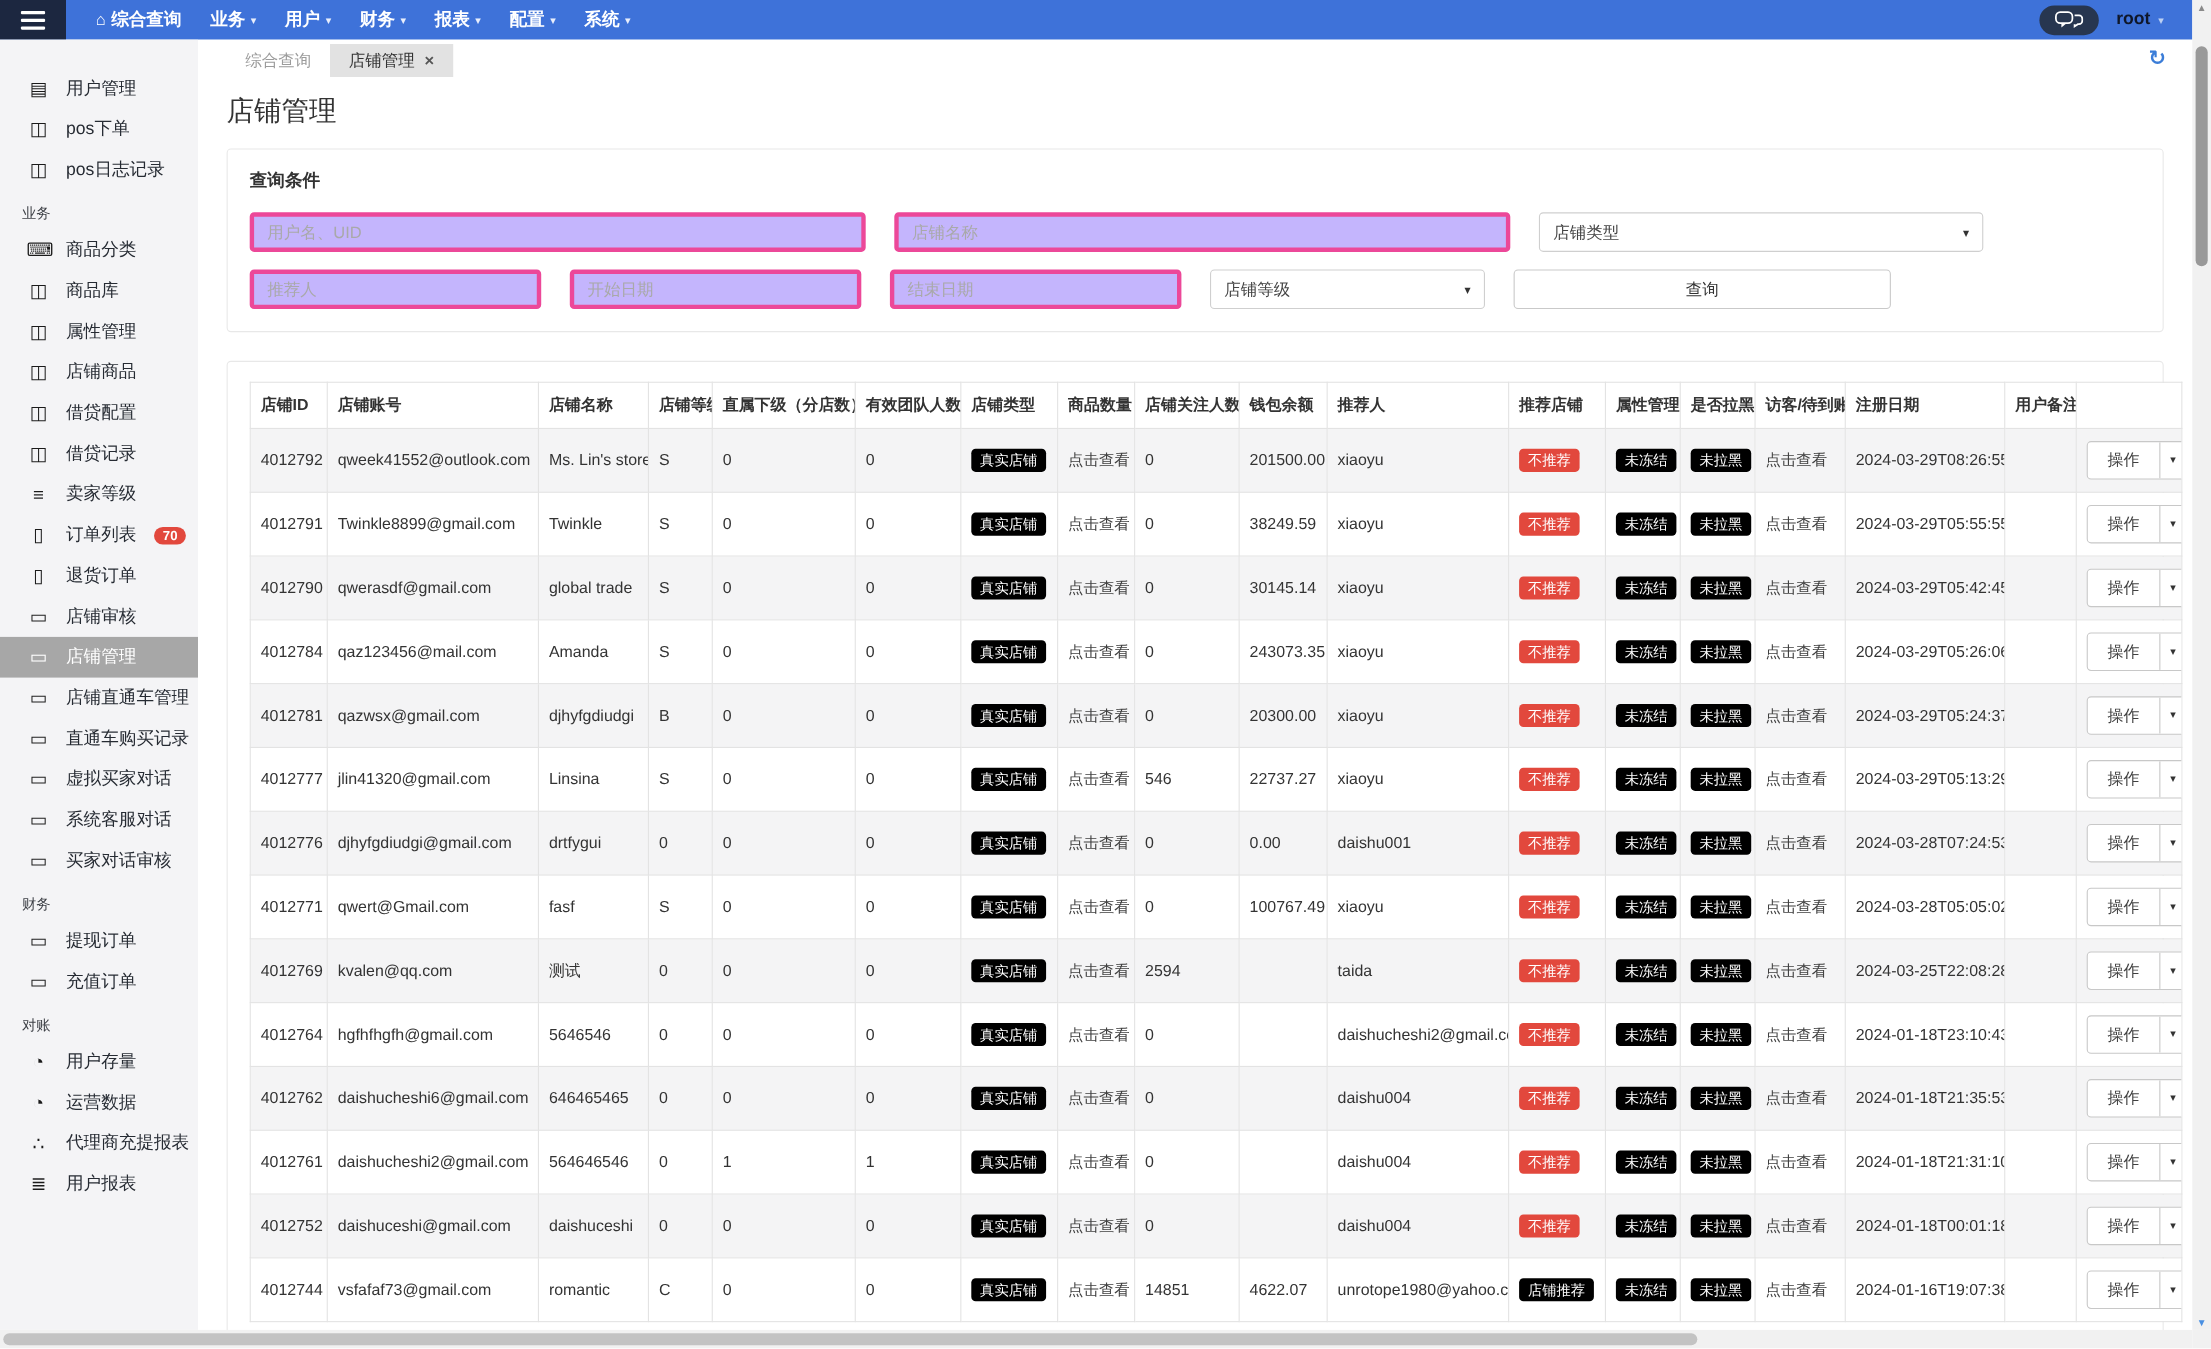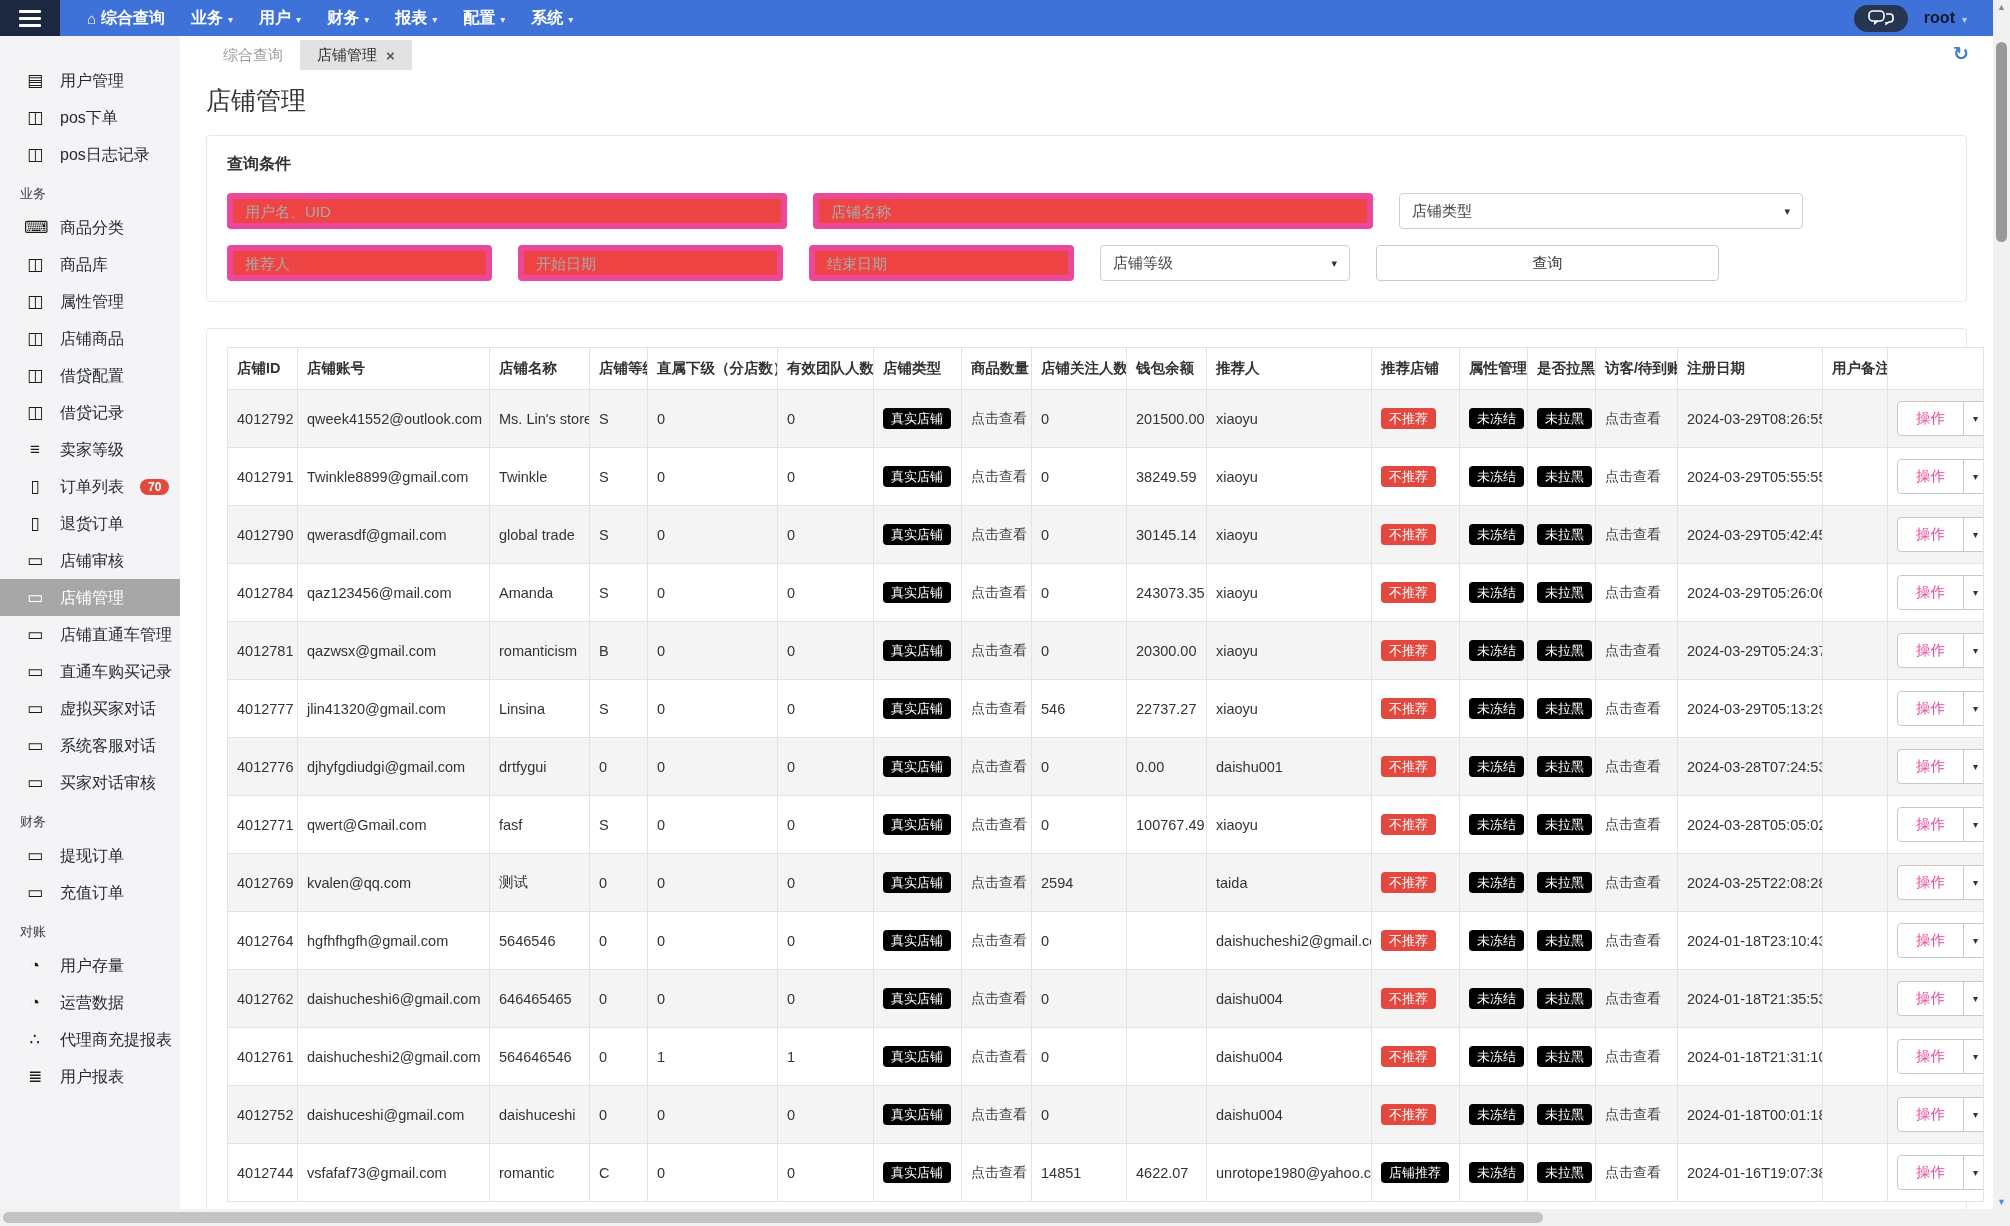--- a/index.html
+++ b/index.html
@@ -79,22 +79,22 @@
 
   .card {
     border: 1px solid #e8e8e8; border-radius: 4px; background: #fff;
     padding: 18px 20px; margin-bottom: 26px;
   }
   .panel-title { font-size: 16px; font-weight: 700; color: #333; margin-bottom: 18px; }
 
   .filter-row { display: flex; gap: 26px; margin-bottom: 16px; }
   .filter-row:last-child { margin-bottom: 2px; }
   .f-input {
-    height: 36px; border: 6px solid #ec4899; border-radius: 4px; padding: 0 12px;
-    font-size: 15px; color: #333; font-family: inherit; background: #ef4444;
+    height: 36px; border: 4px solid #ec4899; border-radius: 4px; padding: 0 12px;
+    font-size: 15px; color: #333; font-family: inherit; background: #c4b5fd;
   }
   .f-input::placeholder { color: #a9a9a9; }
   .f-select {
     height: 36px; border: 1px solid #cfcfcf; border-radius: 4px; padding: 0 12px;
     font-size: 15px; color: #444; background: #fff; display: flex; align-items: center;
     justify-content: space-between; cursor: pointer;
   }
   .f-select .sel-caret { font-size: 11px; color: #333; }
   .w-user { width: 560px; } .w-shopname { width: 560px; } .w-type { width: 404px; }
   .w-ref { width: 265px; } .w-date { width: 265px; } .w-level { width: 250px; }
@@ -115,21 +115,21 @@
     font-size: 13px; line-height: 1; white-space: nowrap;
   }
   .badge.green { background: #000000; }
   .badge.red { background: #e2483d; }
   .link { color: #404040; cursor: pointer; text-decoration: none; font-size: 14px; }
   .td-action { text-align: center; }
   .action-btn {
     display: inline-flex; border: 1px solid #c8c8c8; border-radius: 4px; background: #fff;
     cursor: pointer; overflow: hidden;
   }
-  .action-main { padding: 7px 18px; font-size: 14.5px; color: #ec4899; }
+  .action-main { padding: 7px 18px; font-size: 14.5px; color: #404040; }
   .action-caret-box { padding: 7px 9px; border-left: 1px solid #c8c8c8; font-size: 10px; color: #333; display: flex; align-items: center; }
 
   
   .vscroll { position: absolute; top: 0; right: 0; bottom: 17px; width: 17px; background: #f1f1f1; }
   .vscroll .arr-up { position: absolute; top: 2px; left: 0; width: 17px; text-align: center; font-size: 9px; color: #8a8a8a; }
   .vscroll .arr-down { position: absolute; bottom: 2px; left: 0; width: 17px; text-align: center; font-size: 9px; color: #4a90e2; }
   .vthumb { position: absolute; top: 42px; left: 3px; width: 11px; height: 200px; background: #999; border-radius: 6px; }
   .hscroll { position: absolute; bottom: 0; left: 0; right: 17px; height: 17px; background: #f1f1f1; }
   .hthumb { position: absolute; top: 3px; left: 3px; width: 1540px; height: 11px; background: #c3c3c3; border-radius: 6px; }
   .scroll-corner { position: absolute; bottom: 0; right: 0; width: 17px; height: 17px; background: #f1f1f1; }
@@ -542,21 +542,21 @@
       <span class="action-btn">
         <span class="action-main">操作</span>
         <span class="action-caret-box">▾</span>
       </span>
     </td>
   </tr>
 
   <tr>
     <td>4012781</td>
     <td>qazwsx@gmail.com</td>
-    <td>romanticism</td>
+    <td>djhyfgdiudgi</td>
     <td>B</td>
     <td>0</td>
     <td>0</td>
     <td><span class="badge green">真实店铺</span></td>
     <td><a class="link">点击查看</a></td>
     <td>0</td>
     <td>20300.00</td>
     <td>xiaoyu</td>
     <td><span class="badge red">不推荐</span></td>
     <td><span class="badge green">未冻结</span></td>

